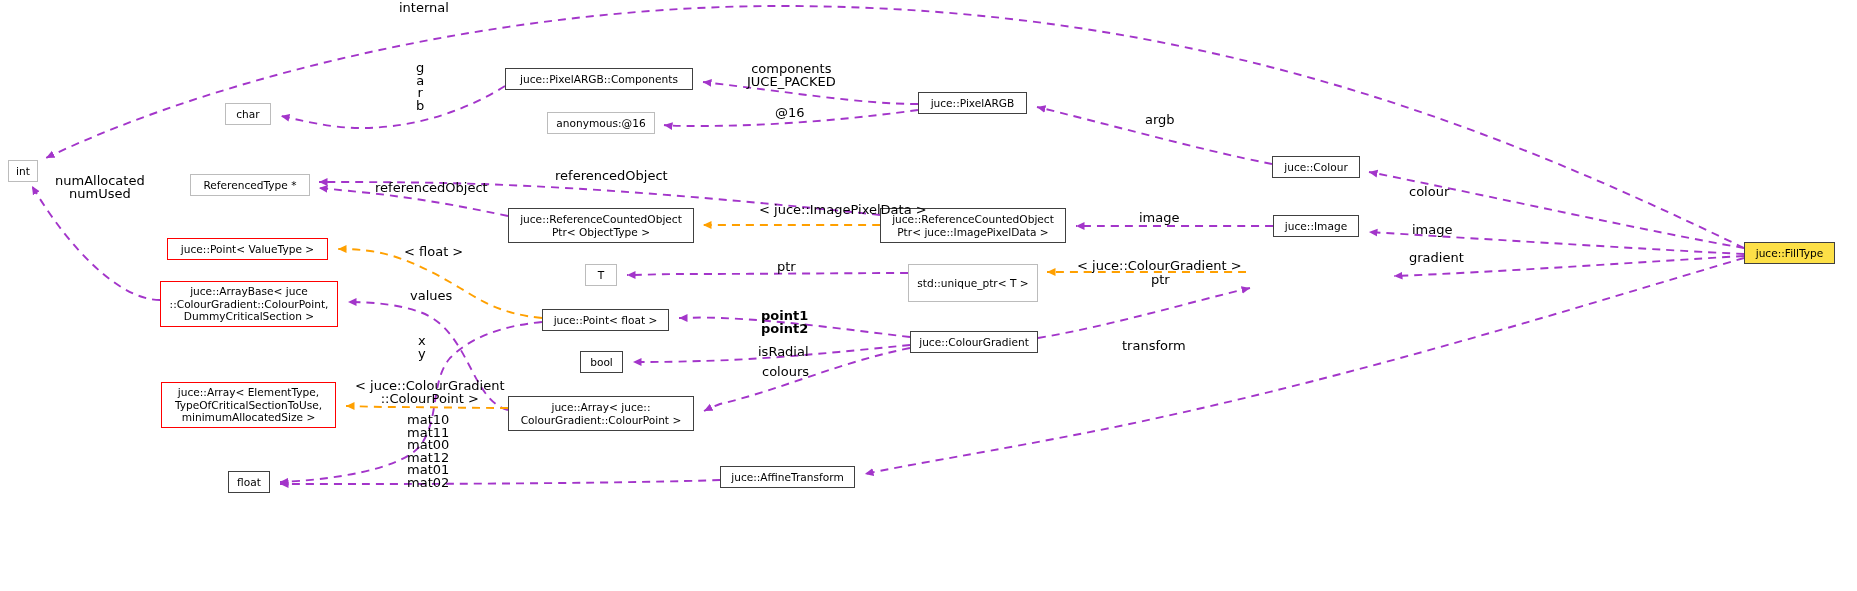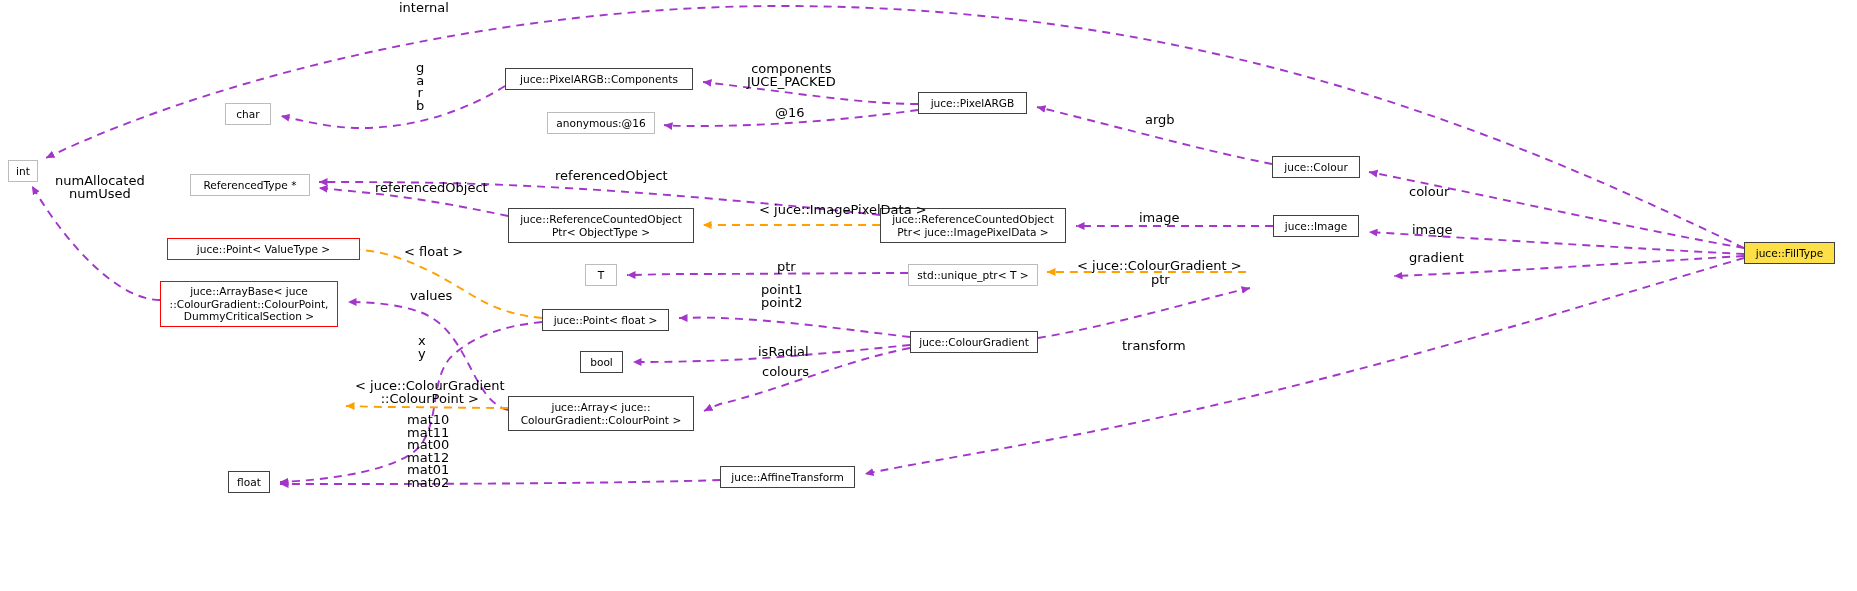--- a/index.html
+++ b/index.html
@@ -121,40 +121,43 @@
 
       <path d="M508,408 C470,408 420,407 390,407 C370,407 355,406 346,406"></path>
 
       <path d="M1246,272 C1180,272 1100,272 1060,272 C1055,272 1050,272 1047,272"></path>
     </g>
   </svg>
 
   <div class="node b-grey" style="left:8px;   top:160px; width:30px;  height:22px;">int</div>
   <div class="node b-grey" style="left:225px; top:103px; width:46px;  height:22px;">char</div>
   <div class="node b-grey" style="left:190px; top:174px; width:120px; height:22px;">ReferencedType *</div>
-  <div class="node b-red" style="left:167px; top:238px; width:193px; height:22px;">juce::Point&lt; ValueType &gt;</div>
+  <div class="node b-red" style="left:167px; top:238px; width:161px; height:22px;">juce::Point&lt; ValueType &gt;</div>
   <div class="node b-red" style="left:160px; top:281px; width:178px; height:46px;">juce::ArrayBase&lt; juce
 ::ColourGradient::ColourPoint,
 DummyCriticalSection &gt;</div>
+  <div class="node b-red" style="left:161px; top:382px; width:175px; height:46px;">juce::Array&lt; ElementType,
+TypeOfCriticalSectionToUse,
+minimumAllocatedSize &gt;</div>
   <div class="node b-dark" style="left:228px; top:471px; width:42px;  height:22px;">float</div>
   <div class="node b-dark" style="left:505px; top:68px;  width:188px; height:22px;">juce::PixelARGB::Components</div>
   <div class="node b-grey" style="left:547px; top:112px; width:108px; height:22px;">anonymous:@16</div>
   <div class="node b-dark" style="left:508px; top:208px; width:186px; height:35px;">juce::ReferenceCountedObject
 Ptr&lt; ObjectType &gt;</div>
   <div class="node b-grey" style="left:585px; top:264px; width:32px;  height:22px;">T</div>
   <div class="node b-dark" style="left:542px; top:309px; width:127px; height:22px;">juce::Point&lt; float &gt;</div>
   <div class="node b-dark" style="left:580px; top:351px; width:43px;  height:22px;">bool</div>
   <div class="node b-dark" style="left:508px; top:396px; width:186px; height:35px;">juce::Array&lt; juce::
 ColourGradient::ColourPoint &gt;</div>
   <div class="node b-dark" style="left:720px; top:466px; width:135px; height:22px;">juce::AffineTransform</div>
   <div class="node b-dark" style="left:918px; top:92px;  width:109px; height:22px;">juce::PixelARGB</div>
   <div class="node b-dark" style="left:880px; top:208px; width:186px; height:35px;">juce::ReferenceCountedObject
 Ptr&lt; juce::ImagePixelData &gt;</div>
   <div class="node b-dark" style="left:910px; top:331px; width:128px; height:22px;">juce::ColourGradient</div>
-  <div class="node b-grey" style="left:908px; top:264px; width:130px; height:22px;">std::unique_ptr&lt; T &gt;</div>
+  <div class="node b-grey" style="left:908px; top:264px; width:130px; height:38px;">std::unique_ptr&lt; T &gt;</div>
   <div class="node b-dark" style="left:1272px;top:156px; width:88px;  height:22px;">juce::Colour</div>
   <div class="node b-dark" style="left:1273px;top:215px; width:86px;  height:22px;">juce::Image</div>
   <div class="node focus" style="left:1744px;top:242px; width:91px;  height:22px;">juce::FillType</div>
 
   <div class="elabel" style="left:399px;  top:2px;">internal</div>
   <div class="elabel" style="left:416px;  top:62px;">g
 a
 r
 b</div>
   <div class="elabel" style="left:747px;  top:63px;">components
@@ -168,21 +171,21 @@
   <div class="elabel" style="left:1409px; top:186px;">colour</div>
   <div class="elabel" style="left:1412px; top:224px;">image</div>
   <div class="elabel" style="left:712px; top:204px;margin-left:47px;">&lt; juce::ImagePixelData &gt;</div>
   <div class="elabel" style="left:1139px; top:212px;">image</div>
   <div class="elabel" style="left:404px;  top:246px;">&lt; float &gt;</div>
   <div class="elabel" style="left:777px;  top:261px;">ptr</div>
   <div class="elabel" style="left:1077px; top:260px;">&lt; juce::ColourGradient &gt;</div>
   <div class="elabel" style="left:1409px; top:252px;">gradient</div>
   <div class="elabel" style="left:1151px; top:274px;">ptr</div>
   <div class="elabel" style="left:410px;  top:290px;">values</div>
-  <div class="elabel" style="left:761px;  top:284px;">point1
+  <div class="elabel" style="left:761px;  top:310px;font-weight:bold;">point1
 point2</div>
   <div class="elabel" style="left:418px;  top:335px;">x
 y</div>
   <div class="elabel" style="left:758px;  top:346px;">isRadial</div>
   <div class="elabel" style="left:1122px; top:340px;">transform</div>
   <div class="elabel" style="left:762px;  top:366px;">colours</div>
   <div class="elabel" style="left:355px; top:380px;">&lt; juce::ColourGradient
 ::ColourPoint &gt;</div>
   <div class="elabel" style="left:407px;  top:414px;">mat10
 mat11

